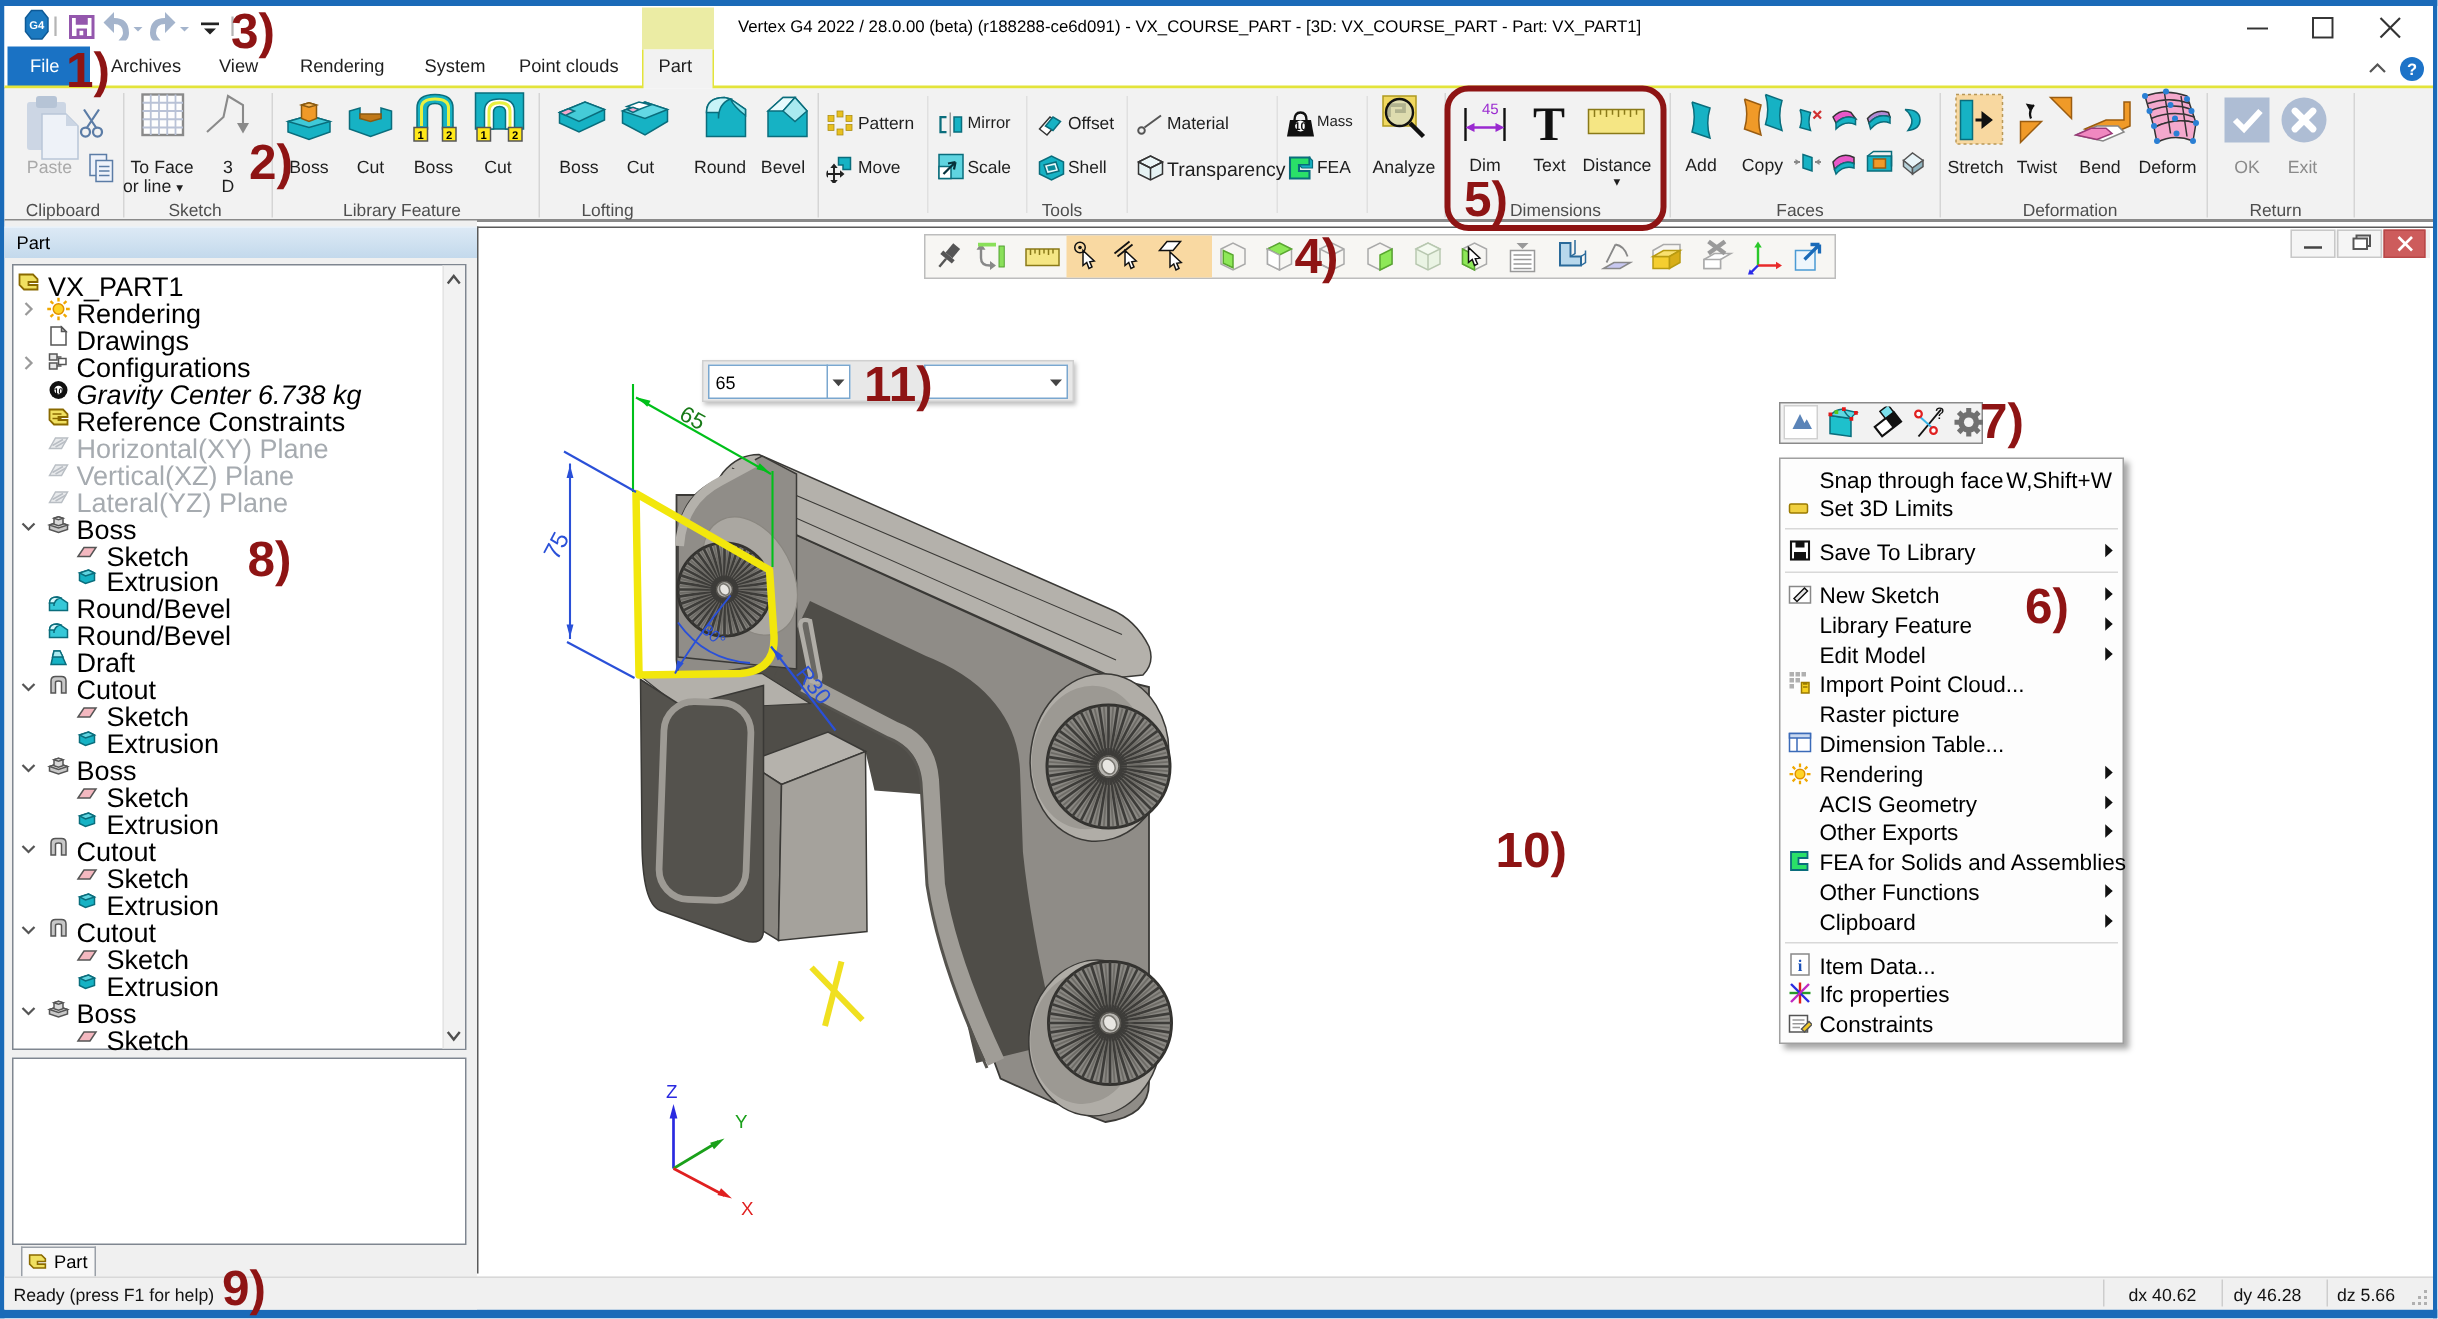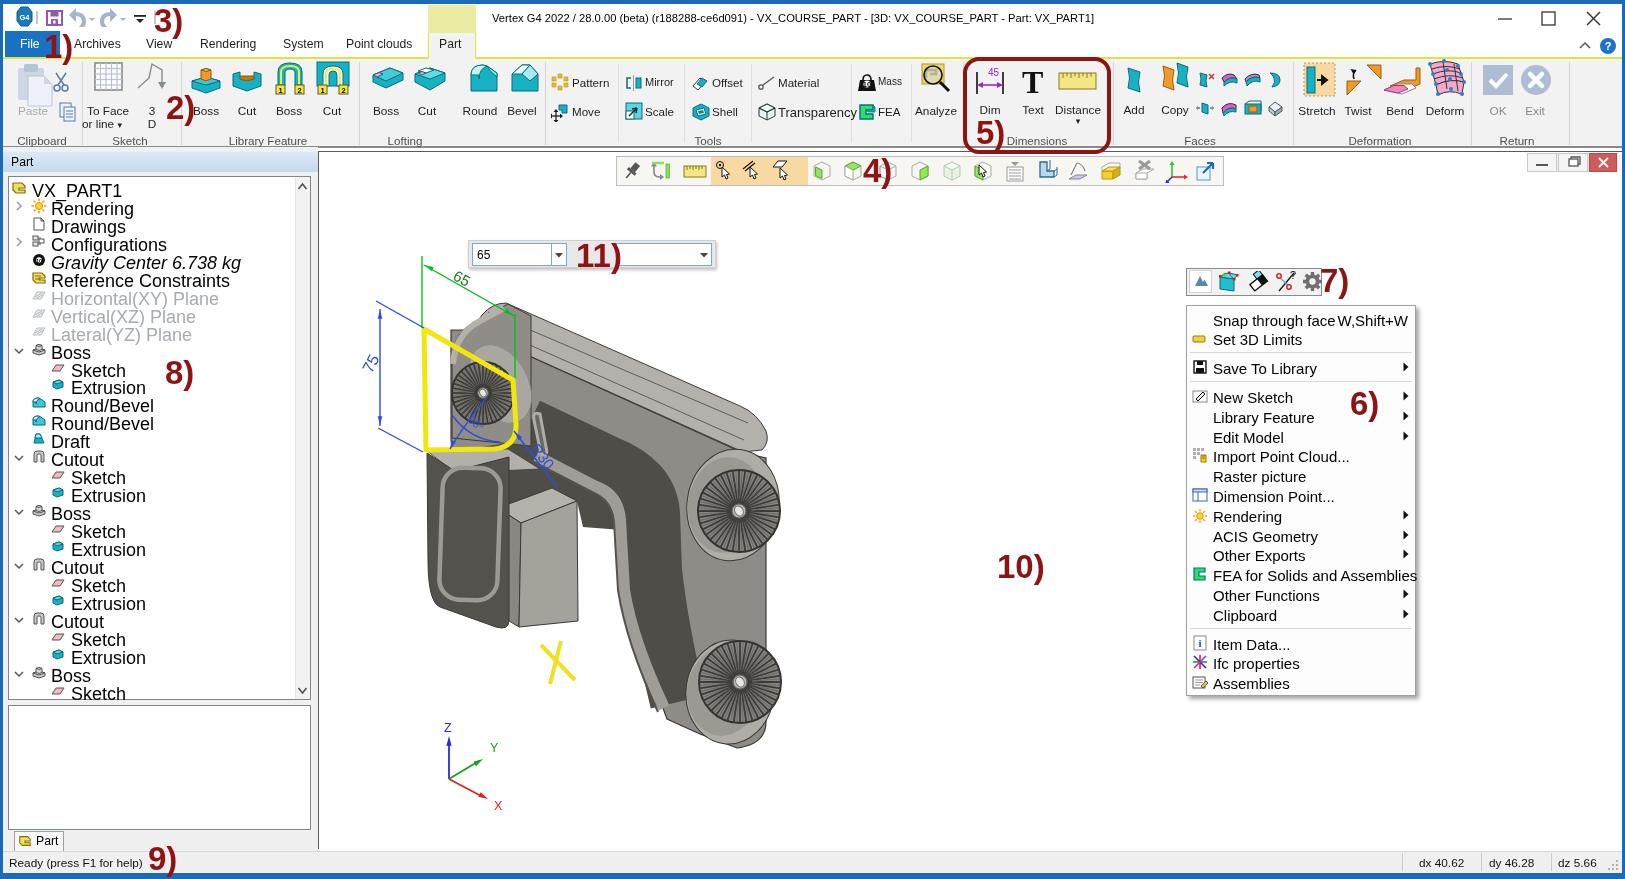--- a/index.html
+++ b/index.html
@@ -1168,21 +1168,21 @@
     </g>
     <path d="M9,8 h5 v7 h-5 z M10,9 h3 M10,11 h3" fill="#f5d020" stroke="#9a7a00"></path>
   </svg>
 <div class="mi" style="left:1213px;top:448.30000000000007px;">Import Point Cloud...</div>
 <div class="mi" style="left:1213px;top:468.1000000000001px;">Raster picture</div>
 <svg class="abs" style="left:1192px;top:486.9000000000001px;" width="16" height="16" viewBox="0 0 16 16">
     <rect x="1" y="2" width="14" height="12" fill="#fff" stroke="#3a6ab8"></rect>
     <rect x="1" y="2" width="14" height="3" fill="#c8d8f0" stroke="#3a6ab8"></rect>
     <line x1="6" y1="5" x2="6" y2="14" stroke="#3a6ab8"></line>
   </svg>
-<div class="mi" style="left:1213px;top:487.9000000000001px;">Dimension Point...</div>
+<div class="mi" style="left:1213px;top:487.9000000000001px;">Dimension Table...</div>
 <svg class="abs" style="left:1192px;top:506.7000000000001px;" width="16" height="16" viewBox="0 0 16 16">
     <circle cx="8" cy="9" r="3.2" fill="#ffd428" stroke="#e09000"></circle>
     <line x1="12.5" y1="9.0" x2="15.0" y2="9.0" stroke="#f0a800" stroke-width="1.5"></line>
     <line x1="11.2" y1="12.2" x2="12.9" y2="13.9" stroke="#f0a800" stroke-width="1.5"></line>
     <line x1="8.0" y1="13.5" x2="8.0" y2="16.0" stroke="#f0a800" stroke-width="1.5"></line>
     <line x1="4.8" y1="12.2" x2="3.1" y2="13.9" stroke="#f0a800" stroke-width="1.5"></line>
     <line x1="3.5" y1="9.0" x2="1.0" y2="9.0" stroke="#f0a800" stroke-width="1.5"></line>
     <line x1="4.8" y1="5.8" x2="3.1" y2="4.1" stroke="#f0a800" stroke-width="1.5"></line>
     <line x1="8.0" y1="4.5" x2="8.0" y2="2.0" stroke="#f0a800" stroke-width="1.5"></line>
     <line x1="11.2" y1="5.8" x2="12.9" y2="4.1" stroke="#f0a800" stroke-width="1.5"></line>
@@ -1224,21 +1224,21 @@
       <line x1="2" y1="2" x2="14" y2="14" stroke="#2a2ae0"></line>
       <line x1="14" y1="2" x2="2" y2="14" stroke="#c028c0"></line>
     </g>
   </svg>
 <div class="mi" style="left:1213px;top:655.2999999999998px;">Ifc properties</div>
 <svg class="abs" style="left:1192px;top:674.0999999999998px;" width="16" height="16" viewBox="0 0 16 16">
     <rect x="1" y="3" width="12" height="11" fill="#fff" stroke="#555"></rect>
     <path d="M3,6 h8 M3,8.5 h8 M3,11 h5" stroke="#999"></path>
     <path d="M9,12 L14,7 L16,9 L11,14 Z" fill="#f0c828" stroke="#555"></path>
   </svg>
-<div class="mi" style="left:1213px;top:675.0999999999998px;">Assemblies</div>
+<div class="mi" style="left:1213px;top:675.0999999999998px;">Constraints</div>
 <div class="abs" style="left:963px;top:57px;width:148px;height:97px;border:4.5px solid #8e1414;border-radius:16px;"></div>
 <div class="ann" style="left:44px;top:28px;">1)</div>
 <div class="ann" style="left:166px;top:89px;">2)</div>
 <div class="ann" style="left:154px;top:2px;">3)</div>
 <div class="ann" style="left:863px;top:152px;">4)</div>
 <div class="ann" style="left:976px;top:114px;">5)</div>
 <div class="ann" style="left:1350px;top:385px;">6)</div>
 <div class="ann" style="left:1320px;top:262px;">7)</div>
 <div class="ann" style="left:165px;top:354px;">8)</div>
 <div class="ann" style="left:148px;top:840px;">9)</div>

